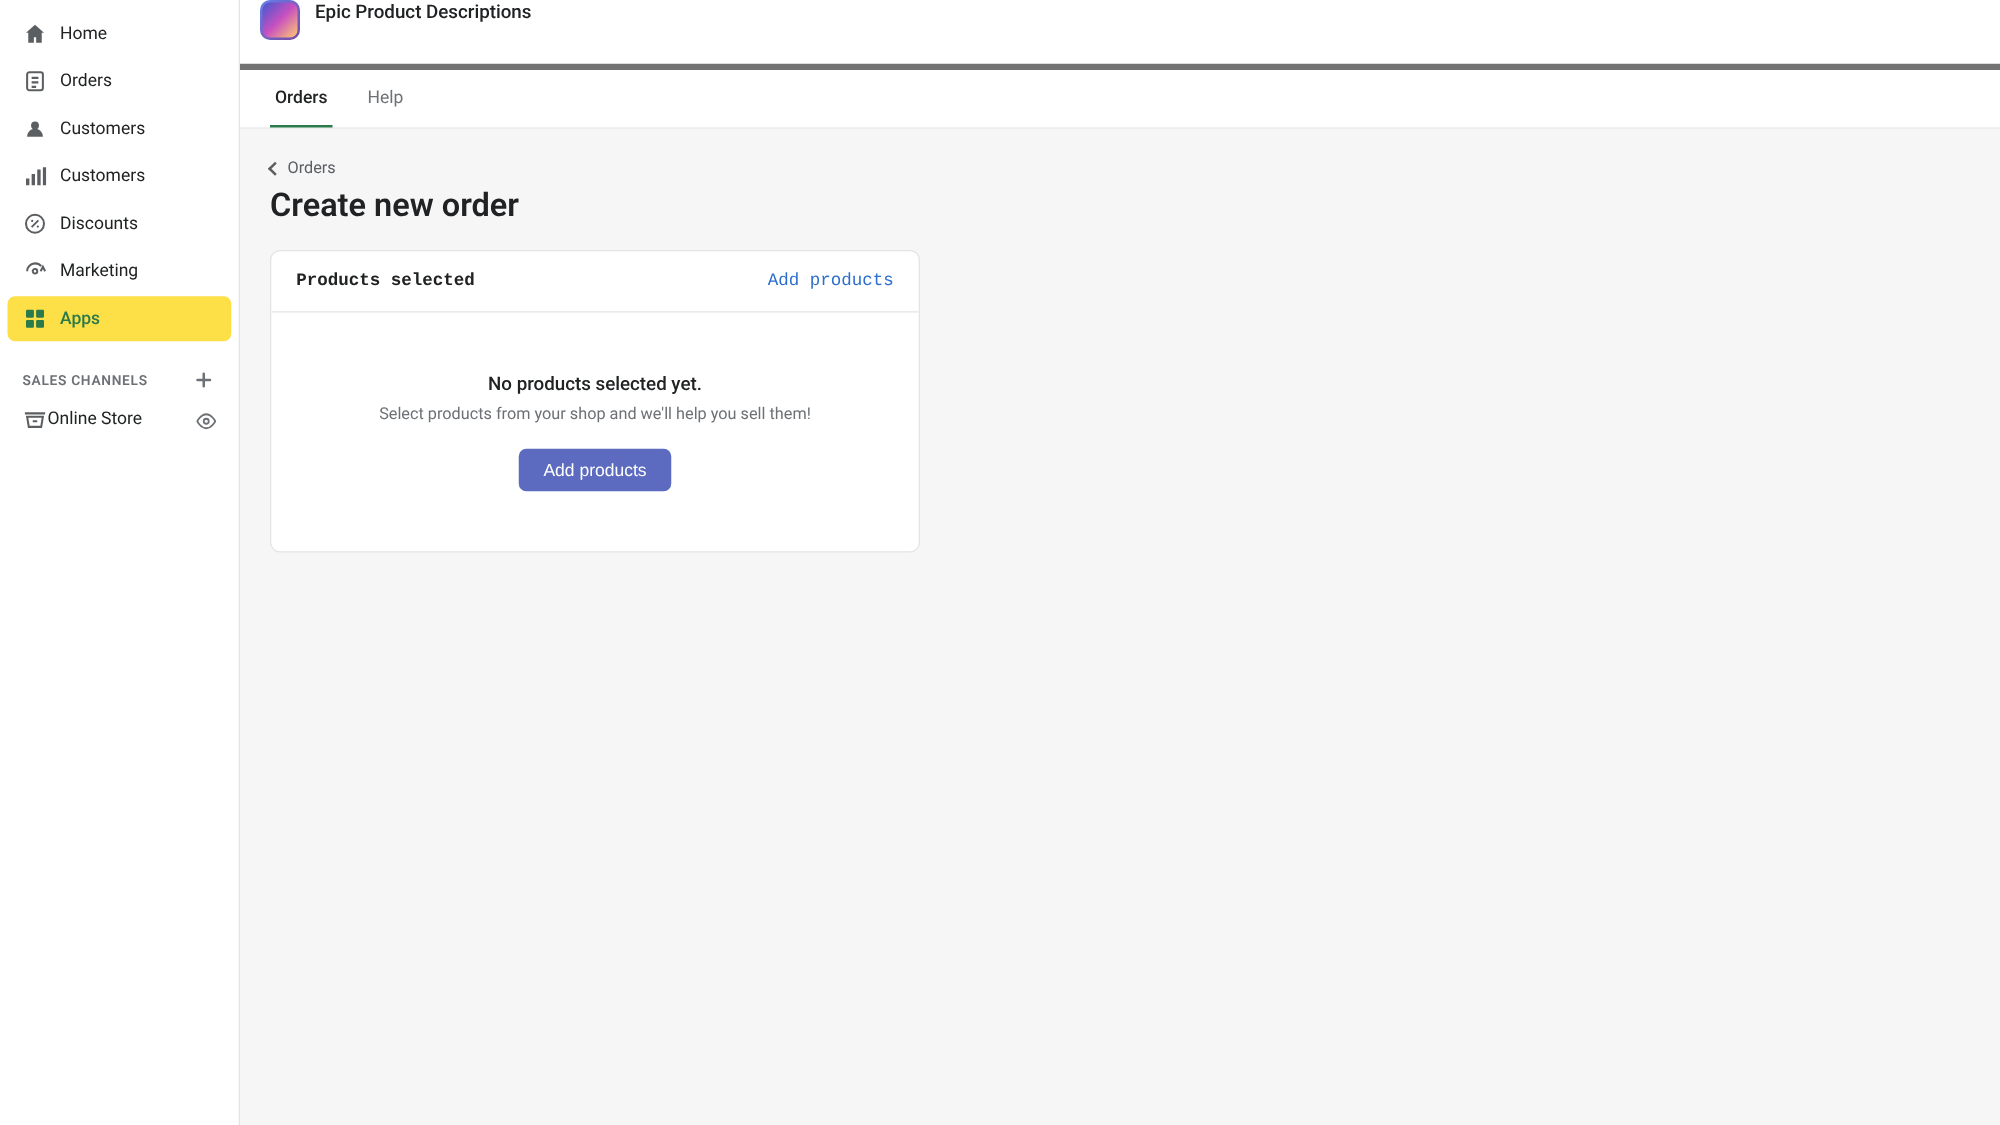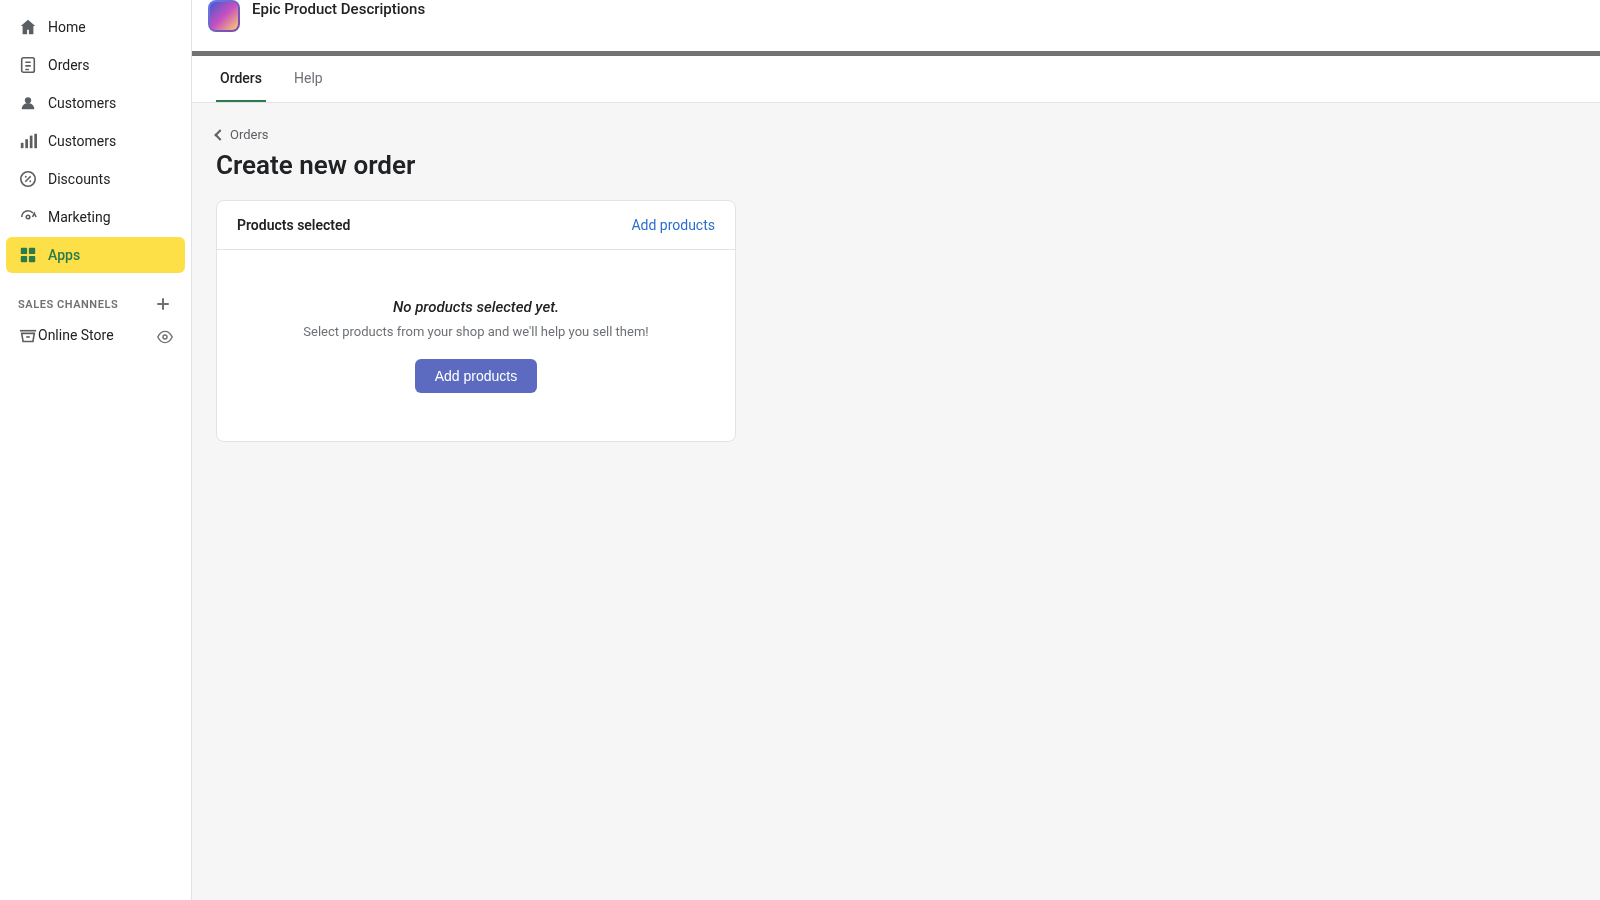--- a/index.html
+++ b/index.html
@@ -179,20 +179,21 @@
       border: 1px solid #e1e3e5;
       max-width: 520px;
       overflow: hidden;
     }
     .card-header {
       display: flex;
       align-items: center;
       justify-content: space-between;
       padding: 16px 20px;
       border-bottom: 1px solid #e1e3e5;
+      font-family: Liberation Mono, monospace;
     }
     .card-header-title {
       font-size: 14px;
       font-weight: 600;
       color: #202223;
     }
     .add-products-link {
       font-size: 14px;
       color: #2c6ecb;
       cursor: pointer;
@@ -204,21 +205,20 @@
       flex-direction: column;
       align-items: center;
       justify-content: center;
       text-align: center;
     }
     .empty-state-title {
       font-size: 15px;
       font-weight: 500;
       color: #202223;
       margin-bottom: 8px;
-      font-style: italic;
     }
     .empty-state-desc {
       font-size: 13px;
       color: #6d7175;
       margin-bottom: 20px;
     }
     .add-products-btn {
       background: #5c6bc0;
       color: #fff;
       border: none;

